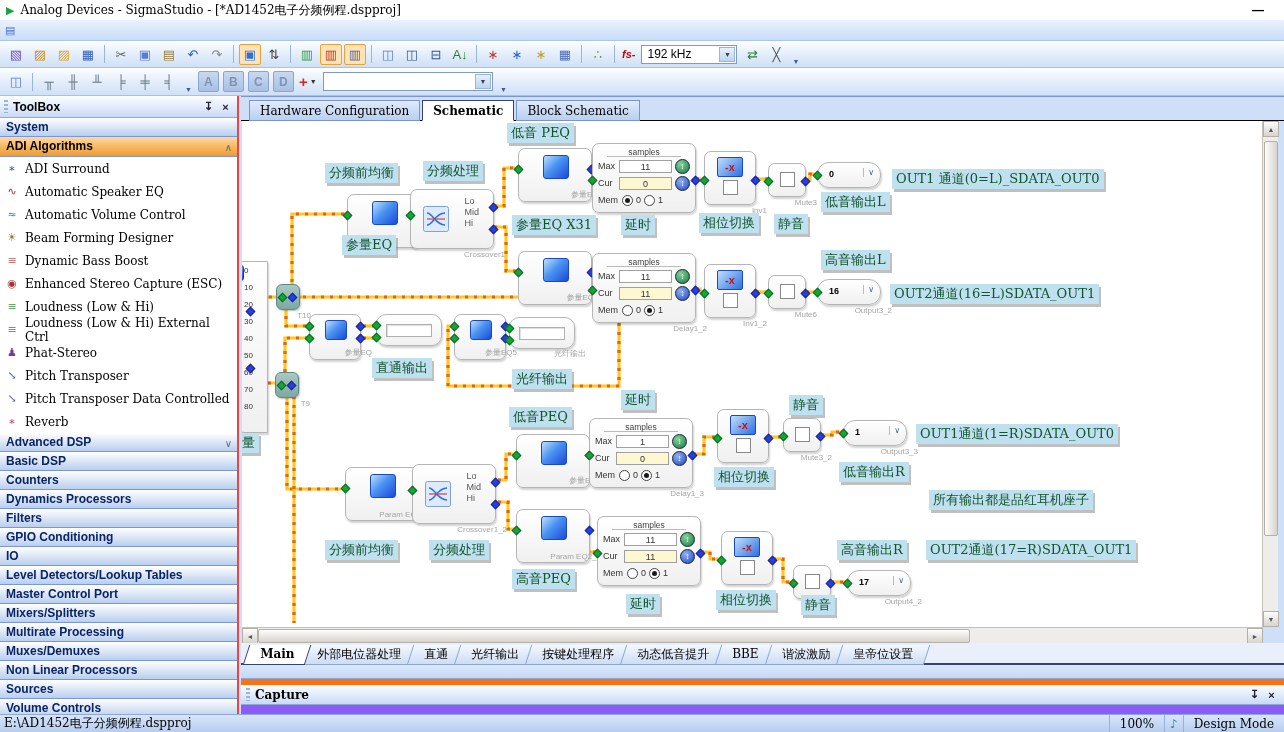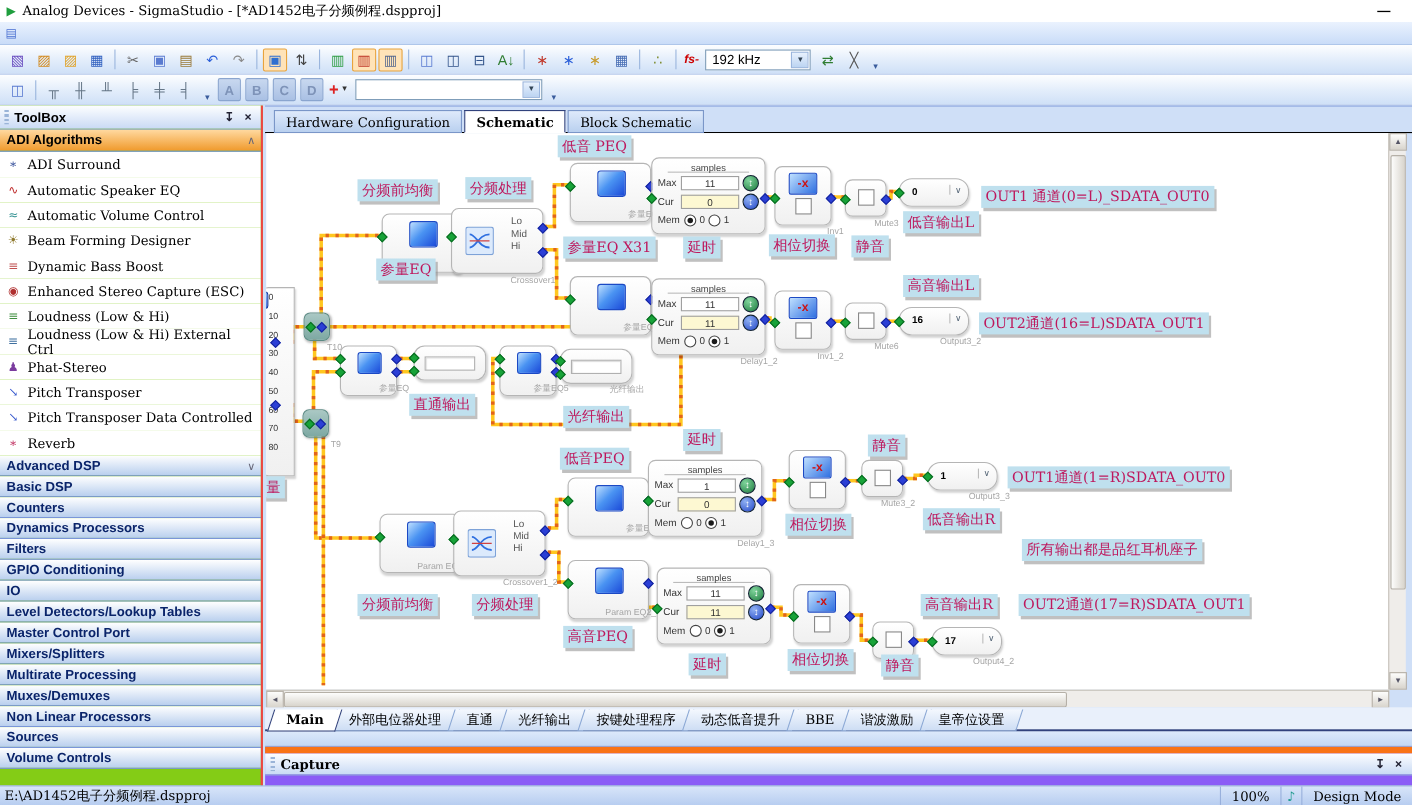--- a/index.html
+++ b/index.html
@@ -66,21 +66,21 @@
   #caphead{height:20px;background:linear-gradient(#fdfeff,#c9daf5);border-bottom:1px solid #8fa8d8;display:flex;align-items:center;padding:0 5px;font-size:12px;font-weight:bold}
   #captabs{height:16px;background:#b9b5ad;overflow:hidden;padding-left:4px;white-space:nowrap}
   .ctab{display:inline-block;height:20px;line-height:16px;padding:0 12px;font-size:12px;background:#d7d3cb;border:1px solid #8f8b83;margin:1px 1px 0 0;border-radius:3px 3px 0 0}
   .ctab.active{background:#fff;font-weight:bold}
   
   #statusbar{position:absolute;left:0;bottom:0;right:0;height:18px;background:linear-gradient(#d8e5f9,#b7cdf0);border-top:1px solid #8fa8d8;display:flex;align-items:center;font-size:12px;padding-left:4px}
   #stcells{margin-left:auto;display:flex;height:100%}
   .stcell{border-left:1px solid #98b0dc;padding:0 10px;display:flex;align-items:center}
   .sticon{color:#1d9a8f;padding:0 5px}
   
-  .slab{position:absolute;background:#bfe0ee;box-shadow:2px 3px 0 rgba(130,130,130,.5);padding:1px 4px;font-size:13px;color:#be185d;white-space:nowrap;z-index:5}
+  .slab{position:absolute;background:#bfe0ee;box-shadow:2px 3px 0 rgba(130,130,130,.5);padding:1px 4px;font-size:13px;color:#14532d;white-space:nowrap;z-index:5}
   .blk{position:absolute;background:linear-gradient(#ffffff,#f0f0f0);border:1px solid #b5b5b5;border-radius:7px;box-shadow:1px 2px 2px rgba(0,0,0,.18);z-index:3}
   .bname{position:absolute;left:-12px;right:-12px;bottom:1px;text-align:right;font-size:8px;color:#a5a5a5;white-space:nowrap}
   .bname.out{bottom:-11px}
   .p{position:absolute;width:7px;height:7px;transform:rotate(45deg);z-index:4}
   .pg{background:#17a338;border:1px solid #0a6b22}
   .pb{background:#2b3fd6;border:1px solid #16269e}
   .eq{width:74px;height:54px}
   .eqd{width:52px;height:46px}
   .eqic{position:absolute;border:1px solid #1b49c4;border-radius:3px;background:linear-gradient(135deg,#bfe0ff,#4a93f2 45%,#1b49d8)}
   .eq .eqic{left:24px;top:6px;width:26px;height:24px}
@@ -193,20 +193,21 @@
 
   <div id="main">
     <div id="sidebar">
       <div id="tbhead">
         <span class="grip"></span>
         <span>ToolBox</span>
         <span class="hbtn">↧</span>
         <span class="hbtn">×</span>
       </div>
       <div id="tbbody">
+          <div class="cat">System</div>
           <div class="cat orange">ADI Algorithms<span class="chev">∧</span></div>
           <div class="tbitem serif">
      <span class="tbic" style="color:#334d99">∗</span>
      <span>ADI Surround</span>
           </div>
           <div class="tbitem serif">
      <span class="tbic" style="color:#c03030">∿</span>
      <span>Automatic Speaker EQ</span>
           </div>
           <div class="tbitem serif">

